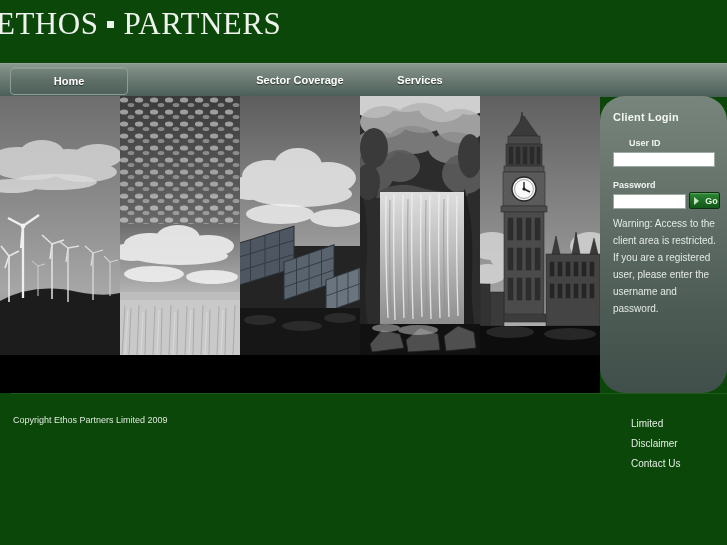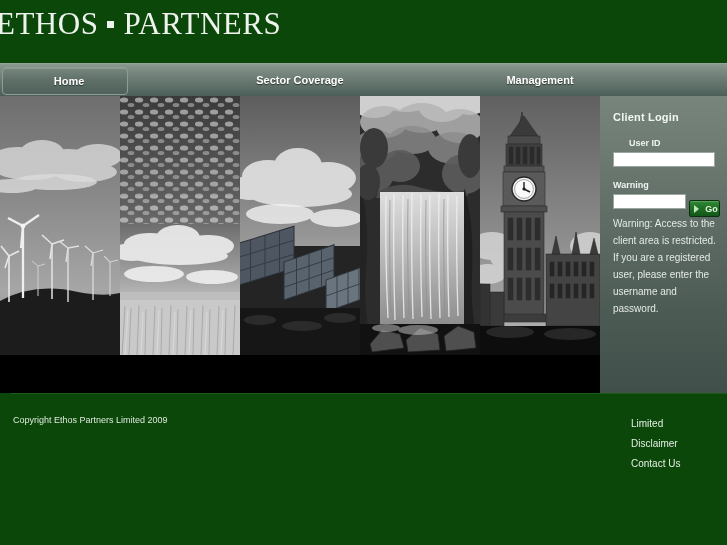--- a/index.html
+++ b/index.html
@@ -94,20 +94,21 @@
     background: #000;
   }
 
   
   #login-panel {
     position: absolute;
     left: 600px; top: 96px;
     width: 127px; height: 297px;
     background: linear-gradient(to bottom,
         #77857c 0%, #6d7b73 18%, #5d6b64 45%, #4d5b55 72%, #414f4a 100%);
+    border-radius: 25px;
   }
   #login-title {
     position: absolute;
     left: 13px; top: 15px;
     font-size: 11px;
     font-weight: bold;
     color: #f2f6f2;
     letter-spacing: 0.2px;
   }
   .field-label {
@@ -137,21 +138,20 @@
   #go-button {
     position: absolute;
     left: 89px; top: 96px;
     width: 31px; height: 17px;
     border-radius: 2px;
     border: 1px solid #0d2f0d;
     background: linear-gradient(to bottom, #2f8a35 0%, #1f7024 45%, #12571a 100%);
     box-shadow: inset 0 1px 0 rgba(255,255,255,0.2);
     cursor: pointer;
     box-sizing: border-box;
-    margin-top: 8px;
   }
   #go-arrow {
     position: absolute;
     left: 4px; top: 4px;
     width: 0; height: 0;
     border-left: 5px solid #bfe6bf;
     border-top: 4px solid transparent;
     border-bottom: 4px solid transparent;
   }
   #go-label {
@@ -205,23 +205,23 @@
 </head>
 <body>
 
 <div id="site-header">
   <div id="brand">
     <span>ETHOS</span><span class="sep"></span><span>PARTNERS</span>
   </div>
 </div>
 
 <div id="main-nav">
-  <div class="nav-item active" style="left:2px;width:116px;padding-left:8px;">Home</div>
+  <div class="nav-item active" style="left:10px;width:116px;">Home</div>
   <div class="nav-item" style="left:240px;width:120px;">Sector Coverage</div>
-  <div class="nav-item" style="left:482px;width:116px;">Management</div>
+  <div class="nav-item" style="left:362px;width:116px;">Services</div>
 </div>
 
 <div id="hero">
 
   <div class="hero-panel" style="left:0;width:120px;">
     <svg width="120" height="259" viewBox="0 0 120 259">
       <defs>
         <linearGradient id="sky1" x1="0" y1="0" x2="0" y2="1">
           <stop offset="0%" stop-color="#6e6e6e"></stop>
             <stop offset="40%" stop-color="#8a8a8a"></stop>
@@ -554,21 +554,21 @@
 
   <div id="hero-blackband"></div>
 </div>
 
 <div id="login-panel">
   <div id="login-title">Client Login</div>
 
   <div class="field-label" id="label-userid">User ID</div>
   <input class="text-input" id="input-userid" type="text" placeholder="" style="">
 
-  <div class="field-label" id="label-password">Warning</div>
+  <div class="field-label" id="label-password">Password</div>
   <input class="text-input" id="input-password" type="password" placeholder="" style="">
 
   <div id="go-button">
     <div id="go-arrow"></div>
     <div id="go-label">Go</div>
   </div>
 
   <div id="login-warning">Warning: Access to the client area is restricted. If you are a registered user, please enter the username and password.</div>
 </div>
 

